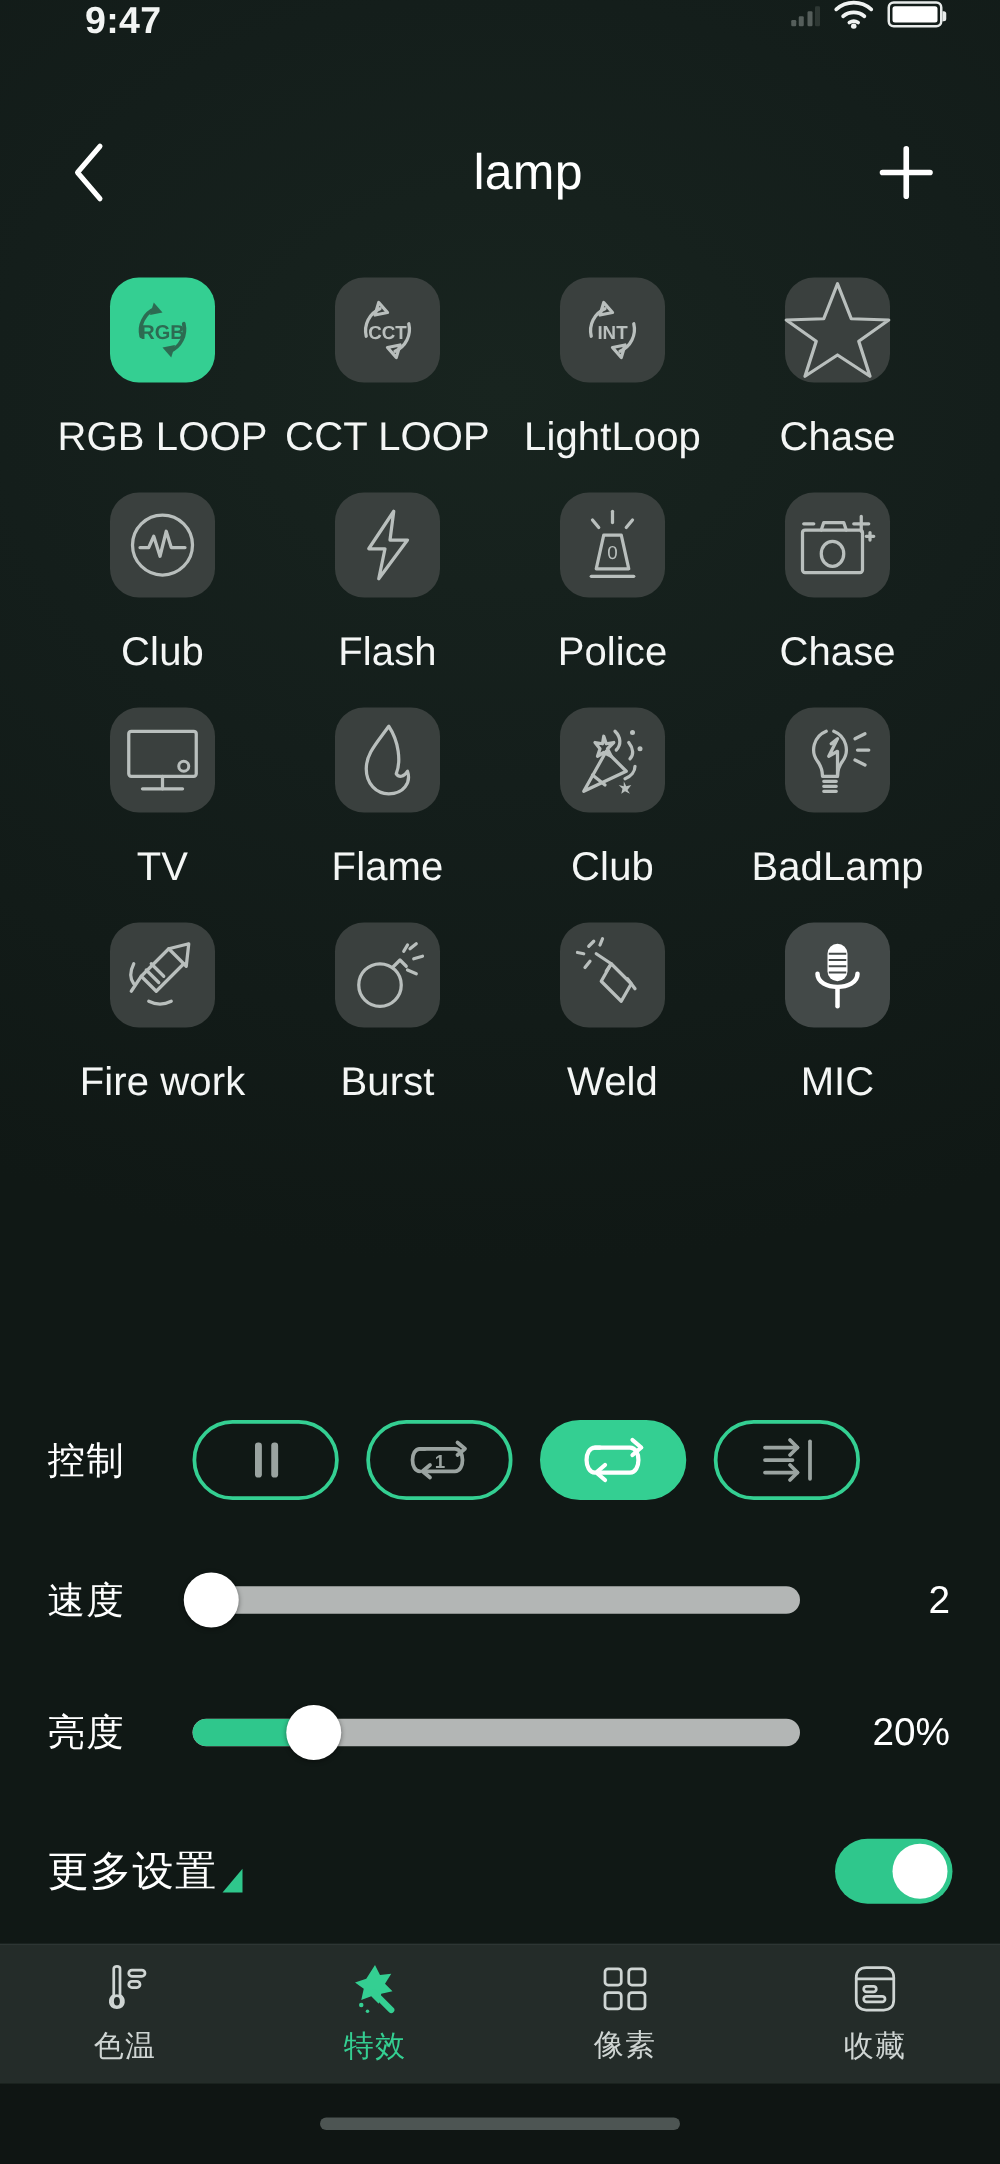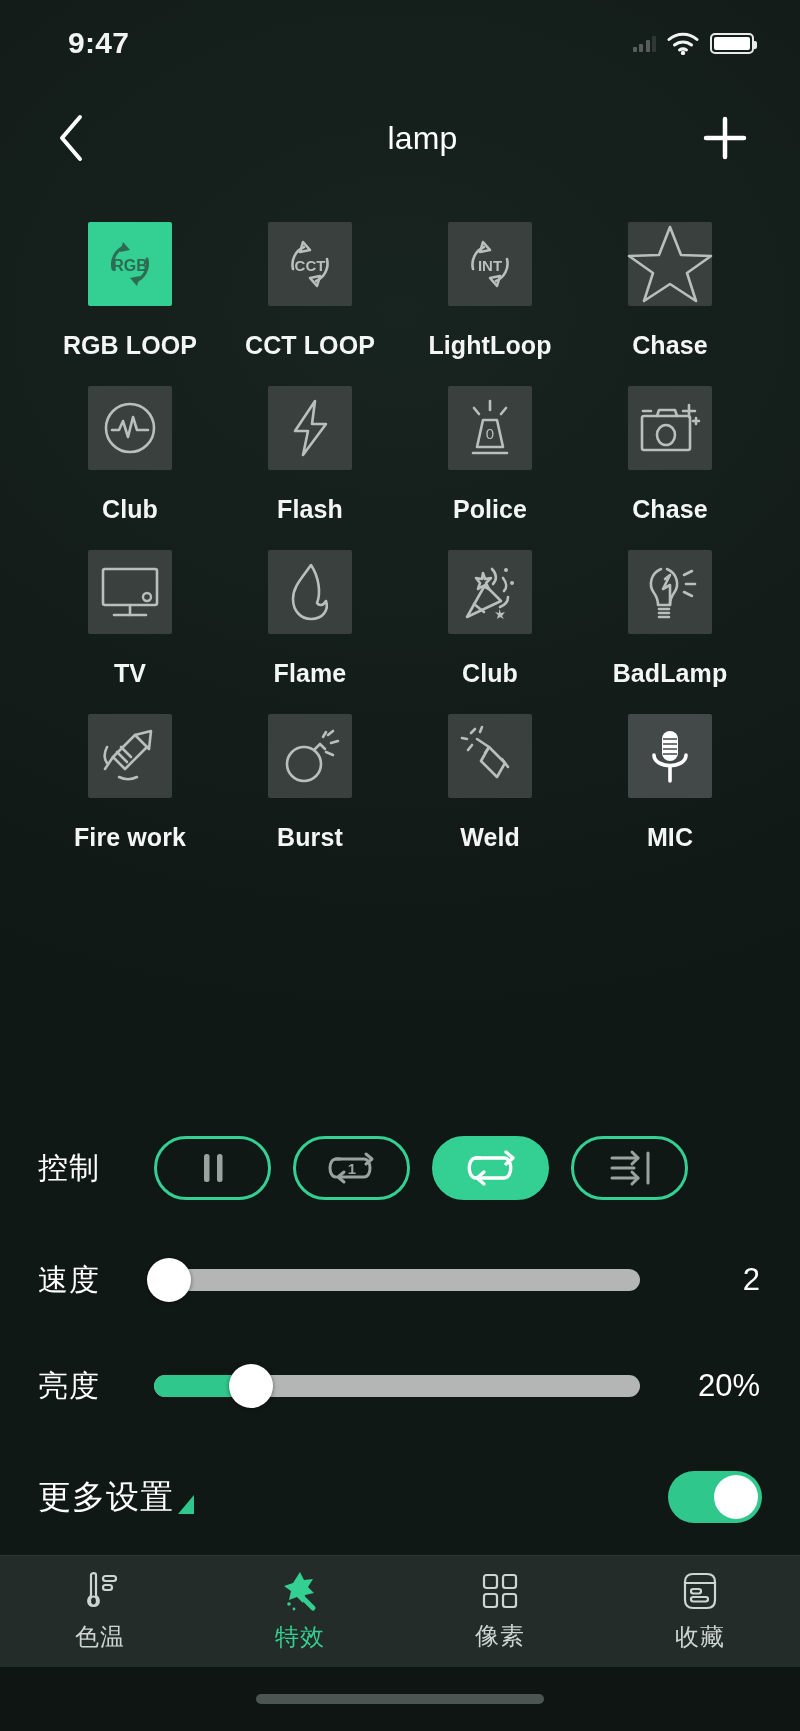--- a/index.html
+++ b/index.html
@@ -20,21 +20,21 @@
       radial-gradient(ellipse 900px 700px at 50% 18%, #18241f 0%, #141e1b 45%, #101815 100%);
     color: #ffffff;
     display: flex;
     flex-direction: column;
   }
 
   
   .status-bar {
     height: 86px;
     display: flex;
-    align-items: center;
+    align-items: flex-start;
     justify-content: space-between;
     padding: 0 46px 0 68px;
     flex: none;
   }
   .status-time {
     font-size: 30px;
     font-weight: 600;
     letter-spacing: 0.3px;
     color: #f2f4f3;
   }
@@ -70,21 +70,21 @@
     justify-content: space-between;
     padding: 0 48px 0 44px;
     flex: none;
   }
   .nav-back {
     width: 54px; height: 54px;
     display: flex; align-items: center; justify-content: center;
     cursor: pointer;
   }
   .nav-title {
-    font-size: 32px;
+    font-size: 40px;
     font-weight: 400;
     color: #ffffff;
     letter-spacing: .2px;
     position: absolute;
     left: 0; right: 0;
     text-align: center;
     pointer-events: none;
     padding-left: 45px;
   }
   .nav-add {
@@ -104,35 +104,35 @@
   .effect-cell {
     display: flex;
     flex-direction: column;
     align-items: center;
     cursor: pointer;
     padding-top: 18px;
   }
   .effect-tile {
     width: 84px;
     height: 84px;
-    border-radius: 2px;
+    border-radius: 23px;
     background: #3a403e;
     display: flex;
     align-items: center;
     justify-content: center;
     position: relative;
   }
   .effect-tile.selected { background: #34cf92; }
   .effect-tile.bright   { background: #434948; }
   .effect-tile svg { display: block; overflow: visible; }
   .effect-label {
     margin-top: 25px;
-    font-size: 25px;
+    font-size: 32px;
     color: #f4f6f5;
-    font-weight: 700;
+    font-weight: 400;
     white-space: nowrap;
     letter-spacing: .1px;
     text-align: center;
   }
 
   
   .panel {
     flex: 1;
     display: flex;
     flex-direction: column;

